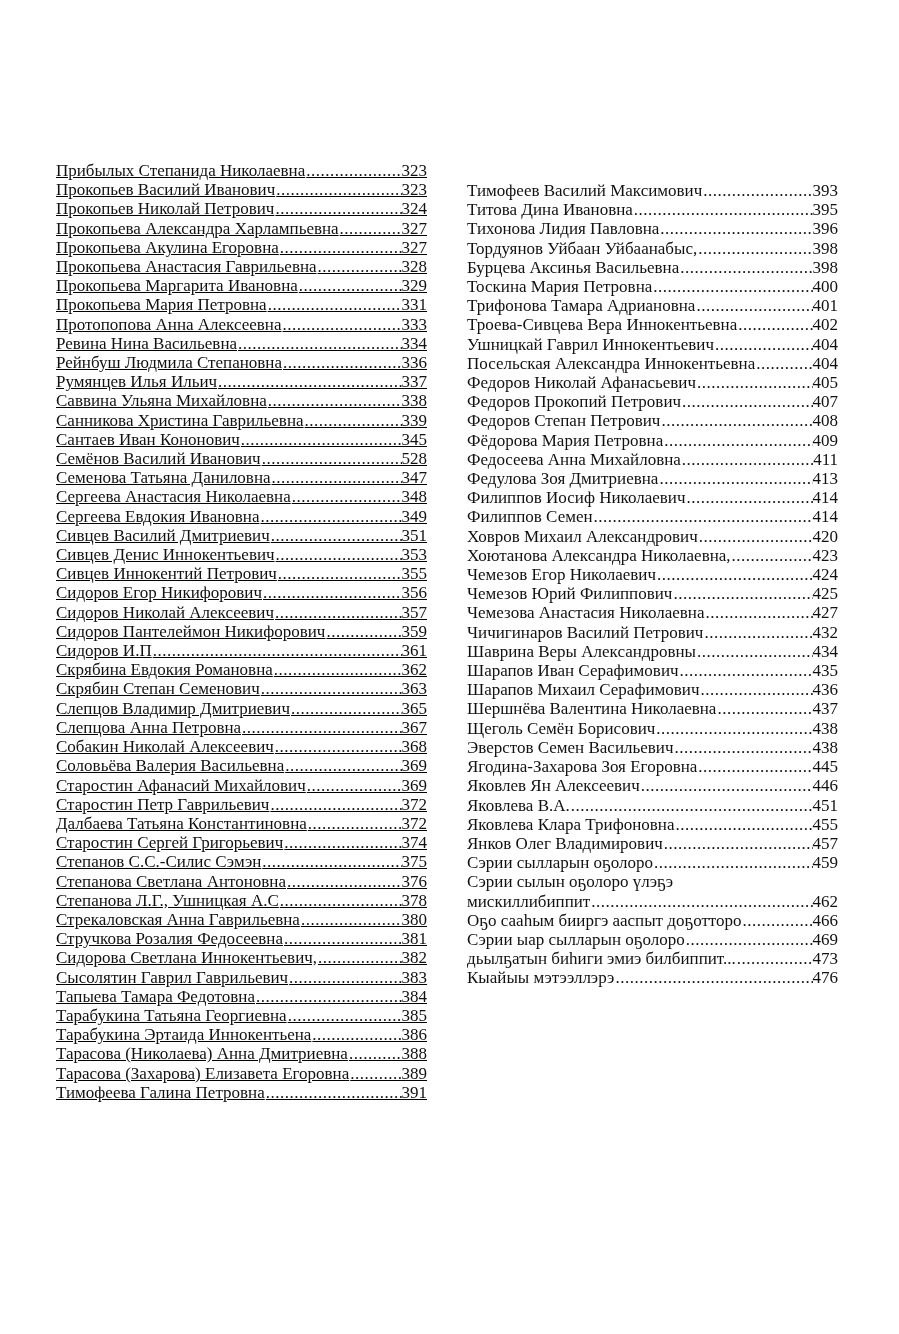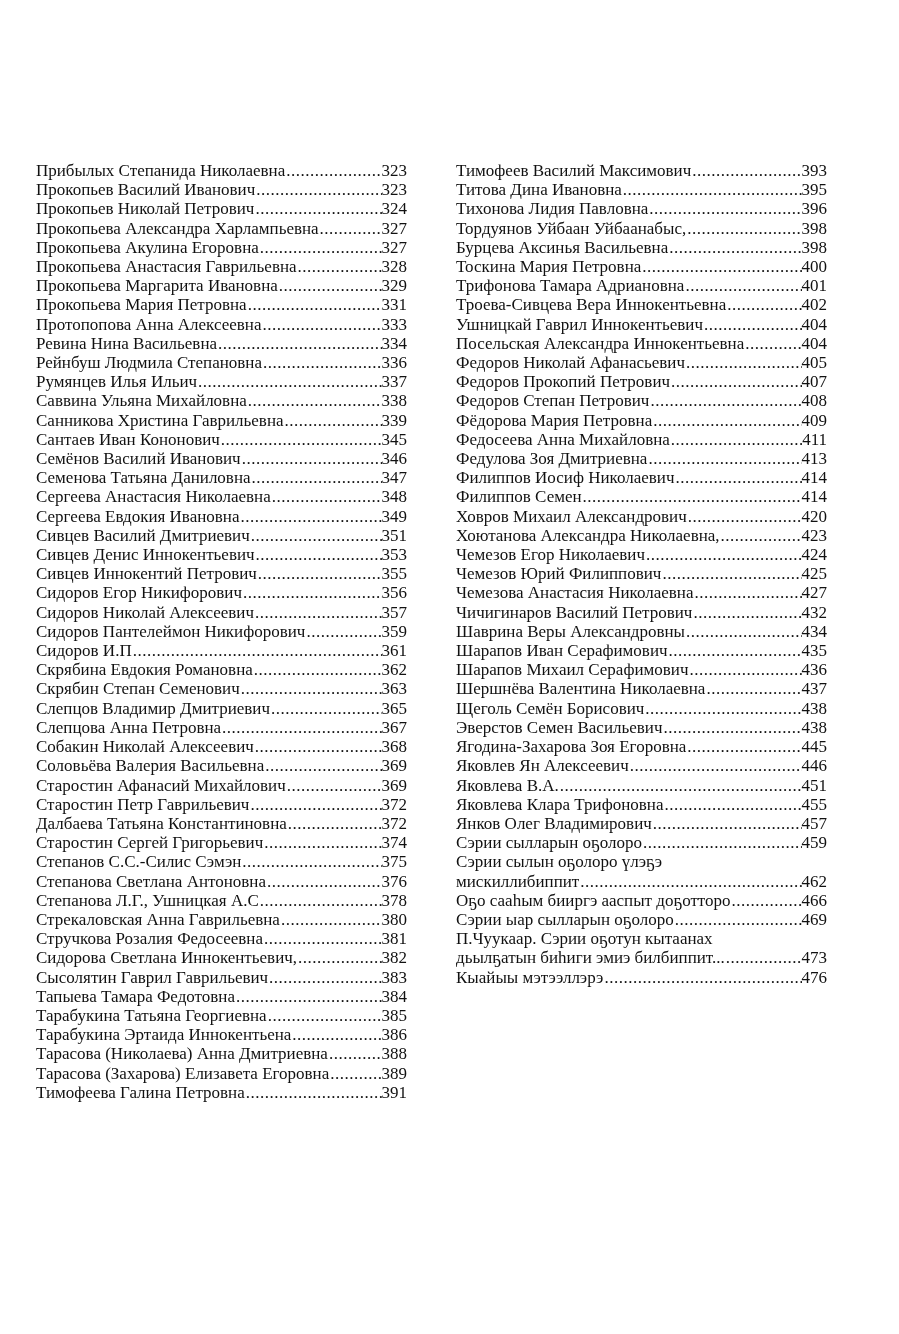--- a/index.html
+++ b/index.html
@@ -1,20 +1,20 @@
 <!DOCTYPE html>
 <html><head>
   <meta charset="utf-8">
   <style>
     html, body { margin: 0; padding: 0; background: #ffffff; }
     body { width: 899px; height: 1334px; position: relative; overflow: hidden; }
     .page { position: absolute; left: 0; top: 0; width: 899px; height: 1334px; background: #ffffff; }
     .col { position: absolute; top: 161px; }
-    .col-left { left: 36px; width: 371px; }
-    .col-right { left: 456px; width: 371px; }
+    .col-left { left: 56px; width: 371px; text-decoration: underline; }
+    .col-right { left: 467px; width: 371px; margin-top: 20px; }
     .entry {
       display: flex; align-items: flex-end;
       font-family: "Liberation Serif", serif;
       font-size: 17px; line-height: 19.2px; color: #111111;
       white-space: nowrap; overflow: hidden;
     }
     .entry .name { flex: 0 0 auto; }
     .entry .leader {
       flex: 1 1 auto; overflow: hidden; white-space: nowrap;
       letter-spacing: 0.5px; padding-left: 1px; padding-right: 2px;
@@ -101,21 +101,21 @@
         <span class="page-num">339</span>
       </div>
       <div class="entry">
         <span class="name">Сантаев Иван Кононович</span>
         <span class="leader"></span>
         <span class="page-num">345</span>
       </div>
       <div class="entry">
         <span class="name">Семёнов Василий Иванович</span>
         <span class="leader"></span>
-        <span class="page-num">346</span>
+        <span class="page-num">528</span>
       </div>
       <div class="entry">
         <span class="name">Семенова Татьяна Даниловна</span>
         <span class="leader"></span>
         <span class="page-num">347</span>
       </div>
       <div class="entry">
         <span class="name">Сергеева Анастасия Николаевна</span>
         <span class="leader"></span>
         <span class="page-num">348</span>
@@ -467,23 +467,20 @@
       </div>
       <div class="entry">
         <span class="name">Оҕо сааһым бииргэ ааспыт доҕотторо</span>
         <span class="leader"></span>
         <span class="page-num">466</span>
       </div>
       <div class="entry">
         <span class="name">Сэрии ыар сылларын оҕолоро</span>
         <span class="leader"></span>
         <span class="page-num">469</span>
-      </div>
-      <div class="entry">
-        <span class="name">П.Чуукаар. Сэрии оҕотун кытаанах</span>
       </div>
       <div class="entry">
         <span class="name">дьылҕатын биһиги эмиэ билбиппит... </span>
         <span class="leader"></span>
         <span class="page-num">473</span>
       </div>
       <div class="entry">
         <span class="name">Кыайыы мэтээллэрэ</span>
         <span class="leader"></span>
         <span class="page-num">476</span>

